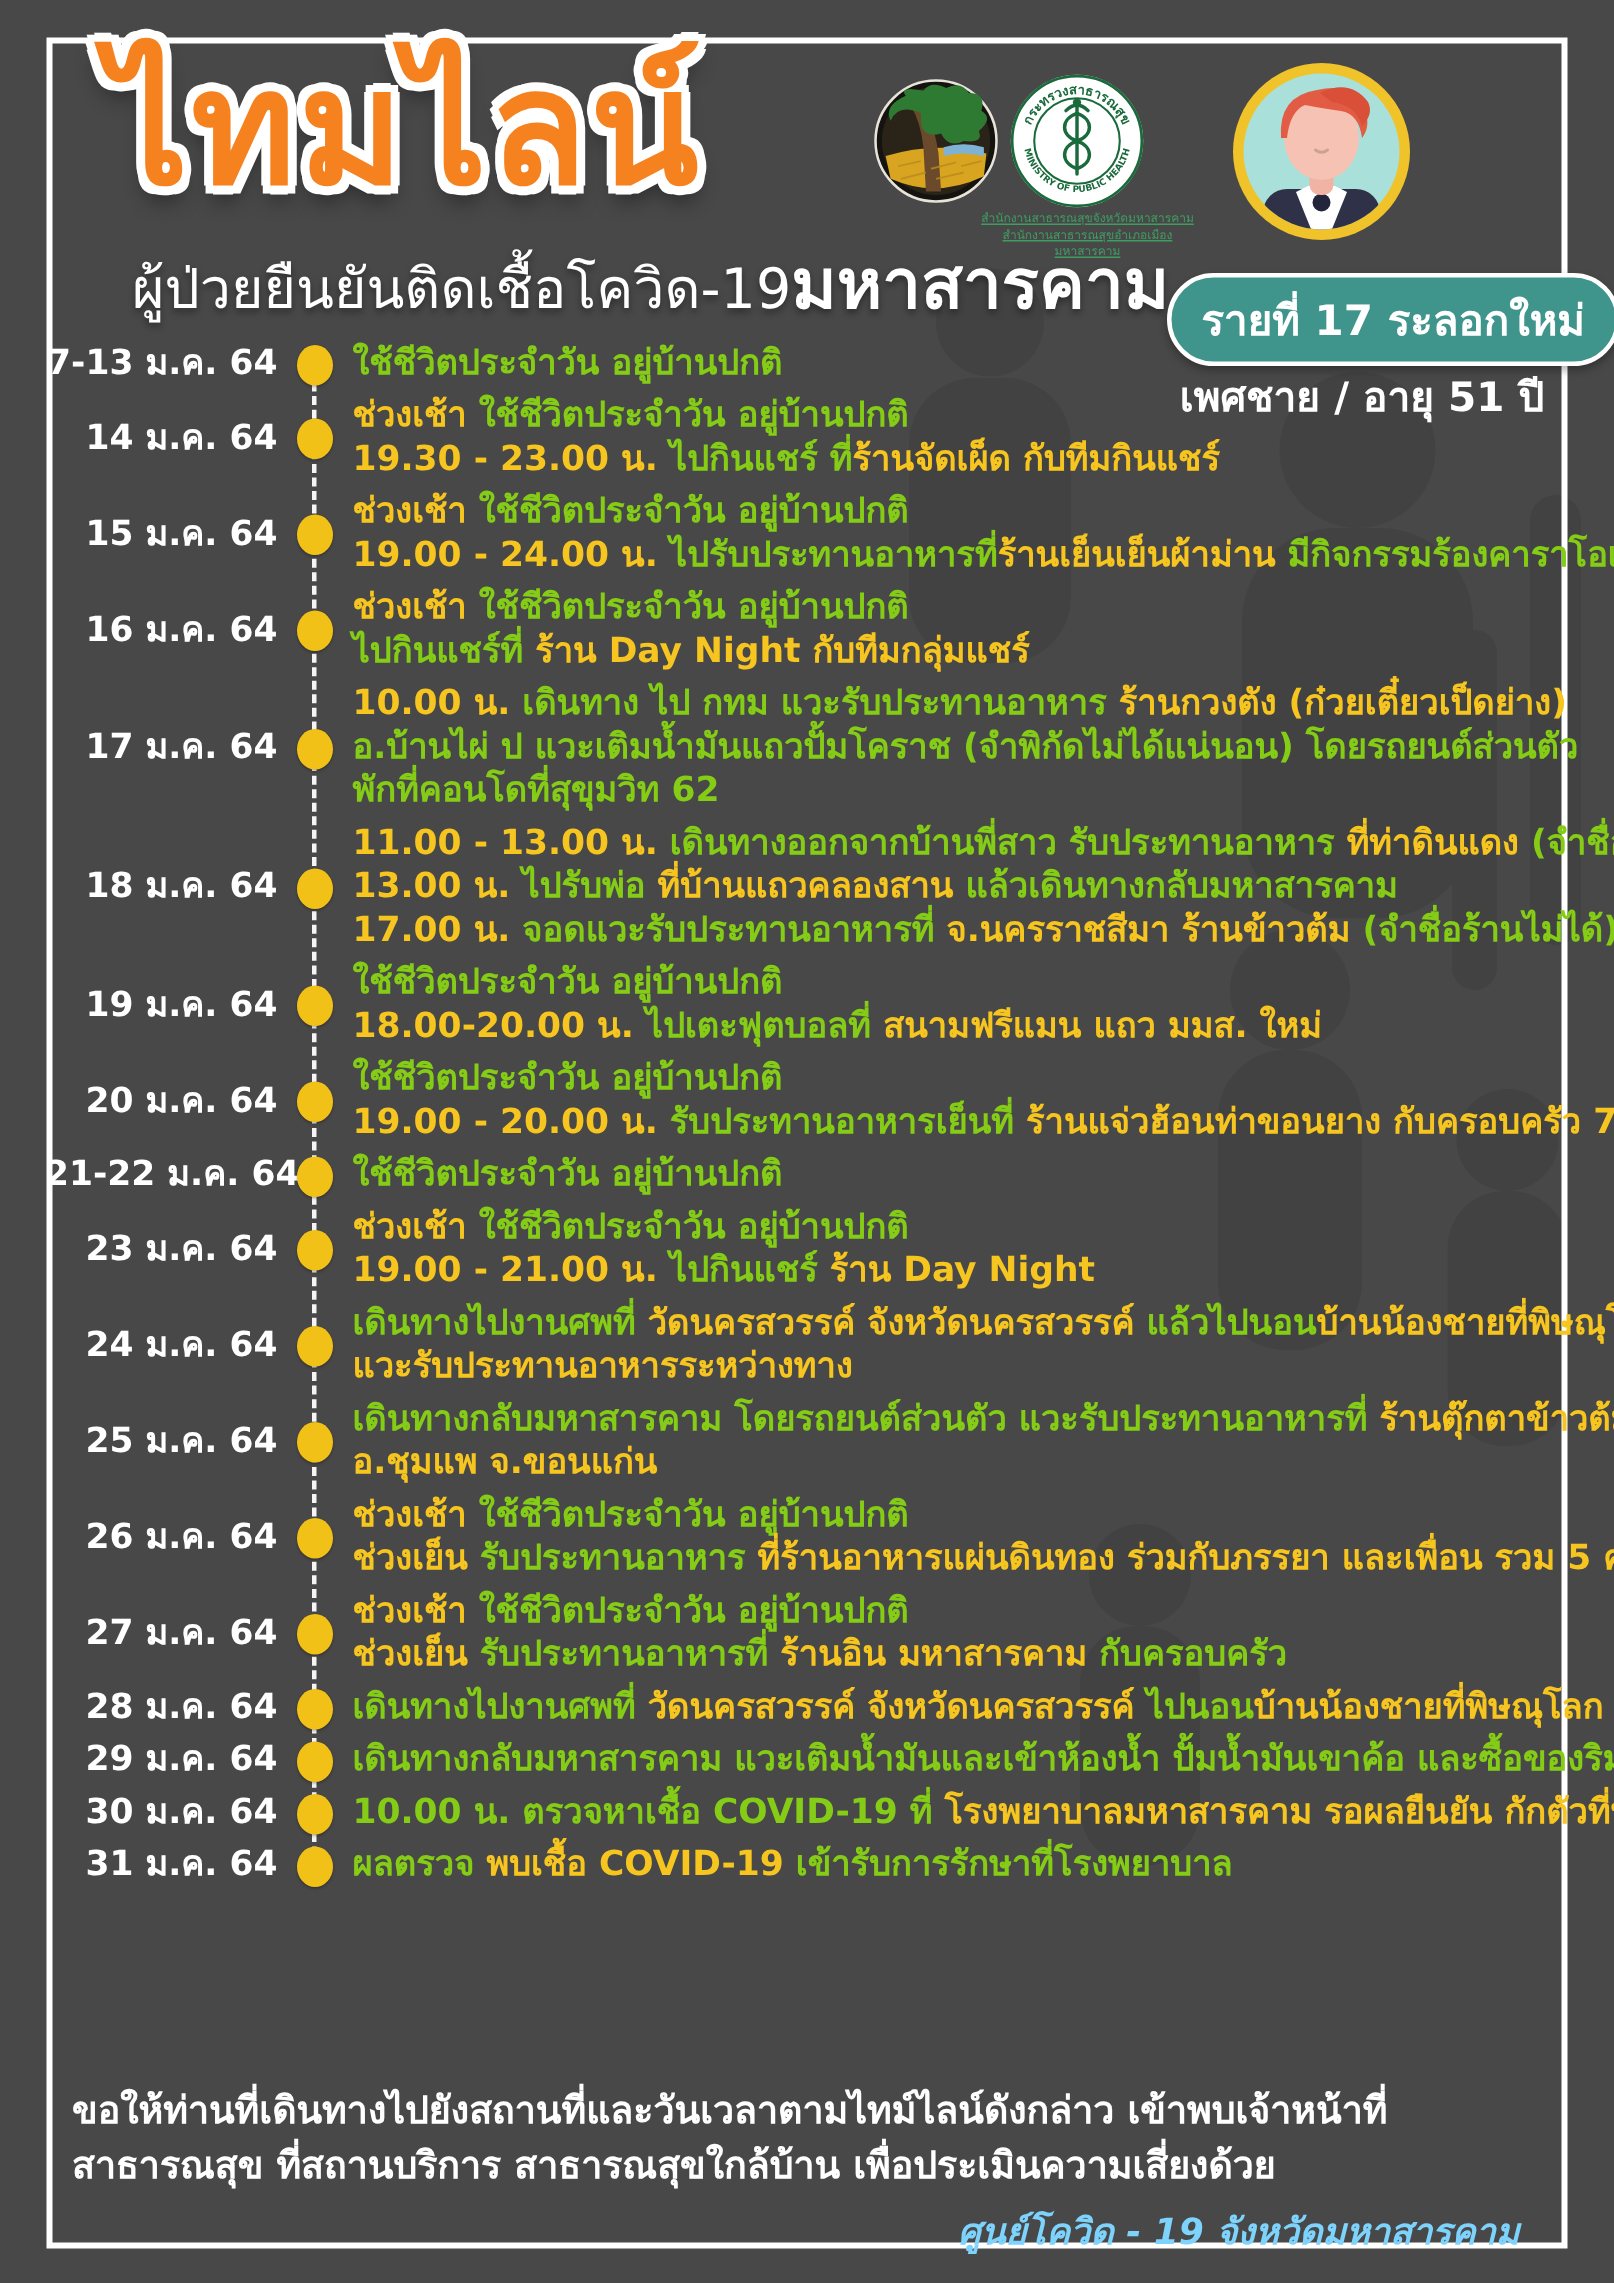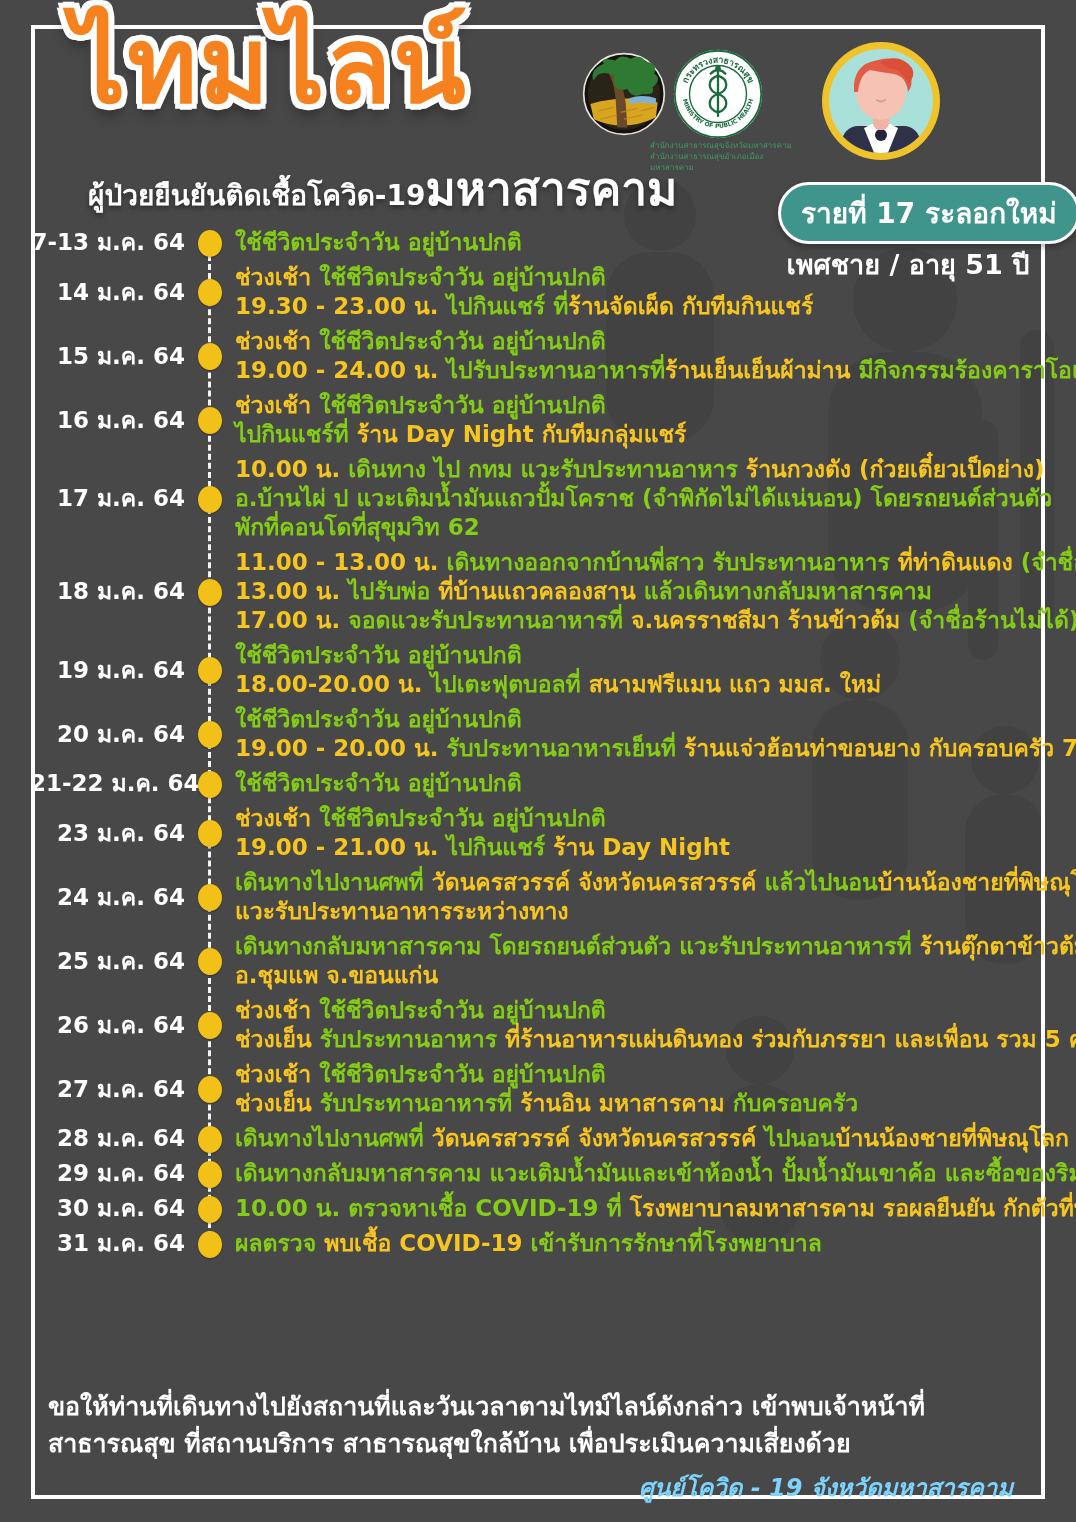--- a/index.html
+++ b/index.html
@@ -11,35 +11,35 @@
     overflow:hidden;
     color:#fff;
   }
   .bg-silhouettes{position:absolute;left:0;top:0;z-index:0;}
   .frame{
     position:absolute;left:31px;top:25px;width:1006px;height:1466px;
     border:4px solid #ffffff;z-index:1;pointer-events:none;
   }
   
   .title{
-    position:absolute;left:72px;top:8px;margin:0;z-index:2;
+    position:absolute;left:72px;top:28px;margin:0;z-index:2;
     font-size:106px;font-weight:700;line-height:1.1;letter-spacing:2px;
     color:#f5821f;
     text-shadow:
       -5px -5px 0 #fff, 5px -5px 0 #fff, -5px 5px 0 #fff, 5px 5px 0 #fff,
       0 -6px 0 #fff, 0 6px 0 #fff, -6px 0 0 #fff, 6px 0 0 #fff,
       0 10px 14px rgba(0,0,0,.45);
   }
   .subtitle-row{position:absolute;left:88px;top:152px;z-index:2;display:flex;align-items:baseline;white-space:nowrap;}
-  .subtitle{font-size:28px;font-weight:700;text-shadow:0 3px 5px rgba(0,0,0,.4);}
+  .subtitle{font-size:37px;font-weight:400;text-shadow:0 3px 5px rgba(0,0,0,.4);}
   .province{font-size:46px;font-weight:700;text-shadow:0 3px 5px rgba(0,0,0,.4);}
   .logo-province{position:absolute;left:582px;top:52px;z-index:2;}
   .logo-moph{position:absolute;left:672px;top:48px;z-index:2;}
   .moph-caption{position:absolute;left:650px;top:140px;width:150px;z-index:2;
-    font-size:8px;line-height:11px;color:#3f9d62;font-weight:400;}
+    font-size:8px;line-height:11px;color:#3f9d62;text-align:center;font-weight:400;text-decoration:underline;}
   .avatar{position:absolute;left:820px;top:40px;z-index:2;}
   .case-badge{
     position:absolute;left:778px;top:182px;z-index:2;
     background:#3f948b;border:3px solid #fff;border-radius:32px;
     padding:6px 20px;font-size:28px;font-weight:700;white-space:nowrap;
     box-shadow:0 3px 6px rgba(0,0,0,.3);
   }
   .case-info{position:absolute;left:778px;top:243px;width:260px;z-index:2;
     text-align:center;font-size:27px;font-weight:700;white-space:nowrap;}
   

